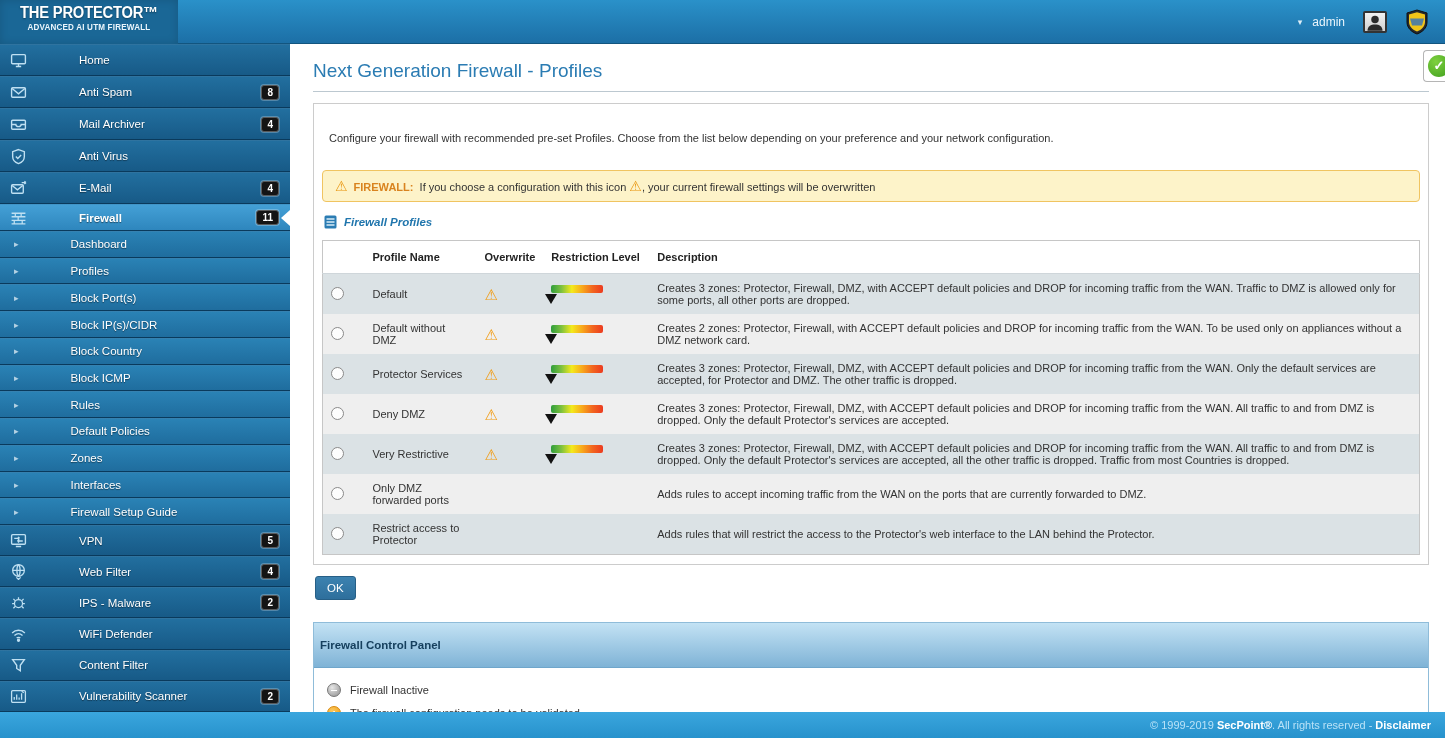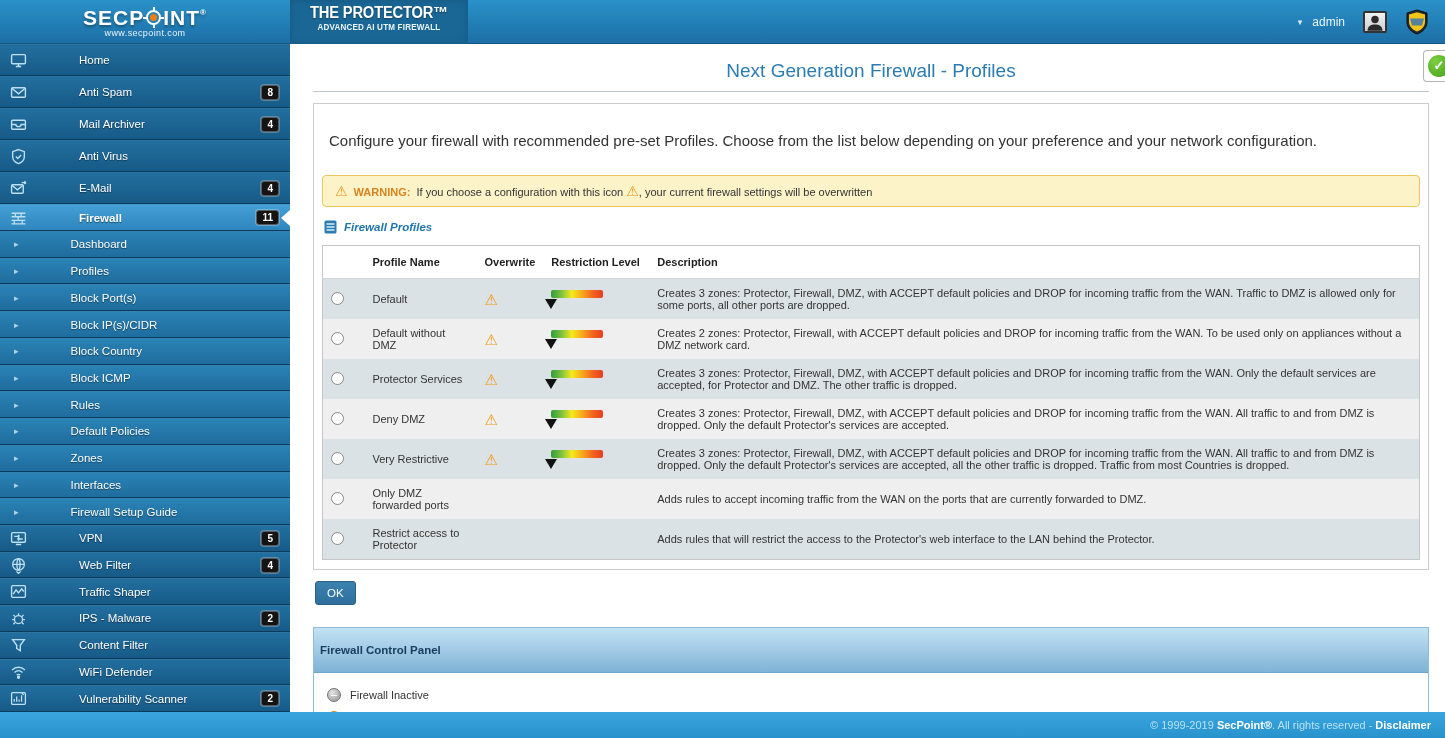--- a/index.html
+++ b/index.html
@@ -50,24 +50,24 @@
   .side-item.sub { background:linear-gradient(#2a82b5,#1f6d9e); padding-left:14px; }
   .side-item.sub .bullet { color:#cfe3ef; font-size:9px; margin-right:8px; opacity:.85; }
   .side-item.active { background:linear-gradient(#44a0d6,#2e86bd);text-align:right; }
   .side-item.active .label { font-weight:bold; }
   .side-item.active::after { content:""; position:absolute; right:0; top:50%; margin-top:-8px;
     border-top:8px solid transparent; border-bottom:8px solid transparent; border-right:9px solid #fff; }
 
   
   .content { position:absolute; top:44px; left:290px; right:0; bottom:26px; background:#fff;
     padding:16px 16px 0 23px; overflow:hidden; }
-  .page-title { color:#2b7cb3; font-size:19px; font-weight:normal; margin-bottom:9px;text-align:center; }
+  .page-title { color:#2b7cb3; font-size:19px; font-weight:normal; margin-bottom:9px; }
   .title-rule { border:none; border-top:1px solid #bcc8d0; margin-bottom:11px; }
   .panel { border:1px solid #ccc; padding:28px 8px 9px 8px; background:#fff; }
-  .intro-text { font-size:15px; color:#333; margin:0 0 26px 7px; }
+  .intro-text { font-size:11px; color:#333; margin:0 0 26px 7px; }
   .warn-banner { background:#fdf3c9; border:1px solid #f0c461; border-radius:4px;
     padding:8px 12px; font-size:11px; color:#333; display:flex; align-items:center; gap:6px; }
   .warn-glyph { color:#e8940c; font-size:14px; line-height:1; }
   .warn-strong { color:#d9831f; font-weight:bold; }
   .section-row { display:flex; align-items:center; gap:7px; margin:13px 0 11px 2px;font-style:italic; }
   .fw-prof-icon { width:13px; height:14px; }
   .section-link { color:#2176ad; font-size:11.5px; font-weight:bold; text-decoration:none; cursor:pointer; }
 
   table.profiles { width:100%; border-collapse:collapse; border:1px solid #c6c6c6; }
   .profiles th { text-align:left; font-size:11px; color:#222; padding:10px 8px; background:#fff;
@@ -109,36 +109,20 @@
     background:linear-gradient(#3aa6de,#2792cc); display:flex; align-items:center;
     justify-content:flex-end; padding-right:14px; font-size:11px; color:#b9e2f7; z-index:5; }
   .footer b { color:#fff; } .footer .disclaimer { color:#fff; font-weight:bold; cursor:pointer; margin-left:3px; }
 
   svg.ic { width:100%; height:100%; display:block; }
 </style>
 </head>
 <body>
 
 <div class="topbar">
-  <div class="logo-wrap">
-    <div class="logo-line">
-      <span>SECP</span>
-        <span class="target">
-          <span class="ring"></span>
-          <span class="dot"></span>
-          <span class="tickv" style="top:-2px;height:4px;"></span>
-          <span class="tickv" style="bottom:-2px;height:4px;"></span>
-          <span class="tickh" style="left:-2px;width:4px;"></span>
-          <span class="tickh" style="right:-2px;width:4px;"></span>
-        </span>
-        <span>INT</span>
-        <span class="logo-reg">®</span>
-    </div>
-    <div class="logo-site">www.secpoint.com</div>
-  </div>
   <div class="brand-box">
     <div class="brand-title">THE PROTECTOR™</div>
     <div class="brand-sub">ADVANCED AI UTM FIREWALL</div>
   </div>
   <div class="top-right">
     <div class="admin-drop">
       <span class="caret">▾</span>
       <span>admin</span>
     </div>
     <div class="avatar-box">
@@ -279,53 +263,44 @@
           <svg class="ic" viewBox="0 0 16 16" fill="none" stroke="currentColor" stroke-width="1.2">
             <circle cx="8" cy="7" r="5.5"></circle>
             <path d="M2.5 7h11M8 1.5c2 1.8 2 9.2 0 11M8 1.5c-2 1.8-2 9.2 0 11M6 13.5l2 2 2-2"></path>
           </svg>
         </span>
       <span class="label">Web Filter</span>
       <span class="badge">4</span>
     </div>
     <div class="side-item">
       <span class="icon">
-          <svg class="ic" viewBox="0 0 16 16" fill="none" stroke="currentColor" stroke-width="1.3">
-            <rect x="1.5" y="2.5" width="13" height="11" rx="1"></rect>
-            <path d="M3 10.5l2.7-4 2.3 2.8L11 5.5l2 2.5"></path>
-          </svg>
-        </span>
-      <span class="label">Traffic Shaper</span>
-    </div>
-    <div class="side-item">
-      <span class="icon">
           <svg class="ic" viewBox="0 0 16 16" fill="none" stroke="currentColor" stroke-width="1.2">
             <circle cx="8" cy="9" r="3.8"></circle>
             <path d="M8 5.2V3M4.8 6.2L3.2 4.6M11.2 6.2l1.6-1.6M4.2 9H2M14 9h-2.2M4.8 11.8l-1.6 1.6M11.2 11.8l1.6 1.6"></path>
           </svg>
         </span>
       <span class="label">IPS - Malware</span>
       <span class="badge">2</span>
     </div>
     <div class="side-item">
       <span class="icon">
           <svg class="ic" viewBox="0 0 16 16" fill="none" stroke="currentColor" stroke-width="1.3">
-            <path d="M2.5 2.5h11L9.7 7.8v5.2l-3.4-2.2V7.8z"></path>
-          </svg>
-        </span>
-      <span class="label">Content Filter</span>
-    </div>
-    <div class="side-item">
-      <span class="icon">
-          <svg class="ic" viewBox="0 0 16 16" fill="none" stroke="currentColor" stroke-width="1.3">
             <path d="M2 6.5C5.4 3.2 10.6 3.2 14 6.5M4.2 9c2.3-2.2 5.3-2.2 7.6 0M6.3 11.4c1-1 2.4-1 3.4 0"></path>
             <circle cx="8" cy="13.4" r=".9" fill="currentColor"></circle>
           </svg>
         </span>
       <span class="label">WiFi Defender</span>
+    </div>
+    <div class="side-item">
+      <span class="icon">
+          <svg class="ic" viewBox="0 0 16 16" fill="none" stroke="currentColor" stroke-width="1.3">
+            <path d="M2.5 2.5h11L9.7 7.8v5.2l-3.4-2.2V7.8z"></path>
+          </svg>
+        </span>
+      <span class="label">Content Filter</span>
     </div>
     <div class="side-item">
       <span class="icon">
           <svg class="ic" viewBox="0 0 16 16" fill="none" stroke="currentColor" stroke-width="1.2">
             <rect x="1.5" y="2.5" width="13" height="11" rx="1"></rect>
             <path d="M4 11V8.5M6.3 11V6M8.6 11V9M10.9 11V5M13 4.5l-2-1.5"></path>
           </svg>
         </span>
       <span class="label">Vulnerability Scanner</span>
       <span class="badge">2</span>
@@ -335,21 +310,21 @@
 
 <div class="content">
   <h1 class="page-title">Next Generation Firewall - Profiles</h1>
   <hr class="title-rule">
 
   <div class="panel">
     <p class="intro-text">Configure your firewall with recommended pre-set Profiles. Choose from the list below depending on your preference and your network configuration.</p>
 
     <div class="warn-banner">
       <span class="warn-glyph">⚠</span>
-      <span><span class="warn-strong">WARNING:</span>&nbsp;&nbsp;<span>If you choose a configuration with this icon</span> <span class="warn-glyph">⚠</span><span>, your current firewall settings will be overwritten</span></span>
+      <span><span class="warn-strong">FIREWALL:</span>&nbsp;&nbsp;<span>If you choose a configuration with this icon</span> <span class="warn-glyph">⚠</span><span>, your current firewall settings will be overwritten</span></span>
     </div>
 
     <div class="section-row">
       <svg class="fw-prof-icon" viewBox="0 0 13 14">
           <rect x="0.5" y="0.5" width="12" height="13" rx="1.5" fill="#2b7cb3"></rect>
           <path d="M2.5 4h8M2.5 7h8M2.5 10h8" stroke="#d8ecf8" stroke-width="1.4"></path>
         </svg>
       <a class="section-link">Firewall Profiles</a>
     </div>
 

